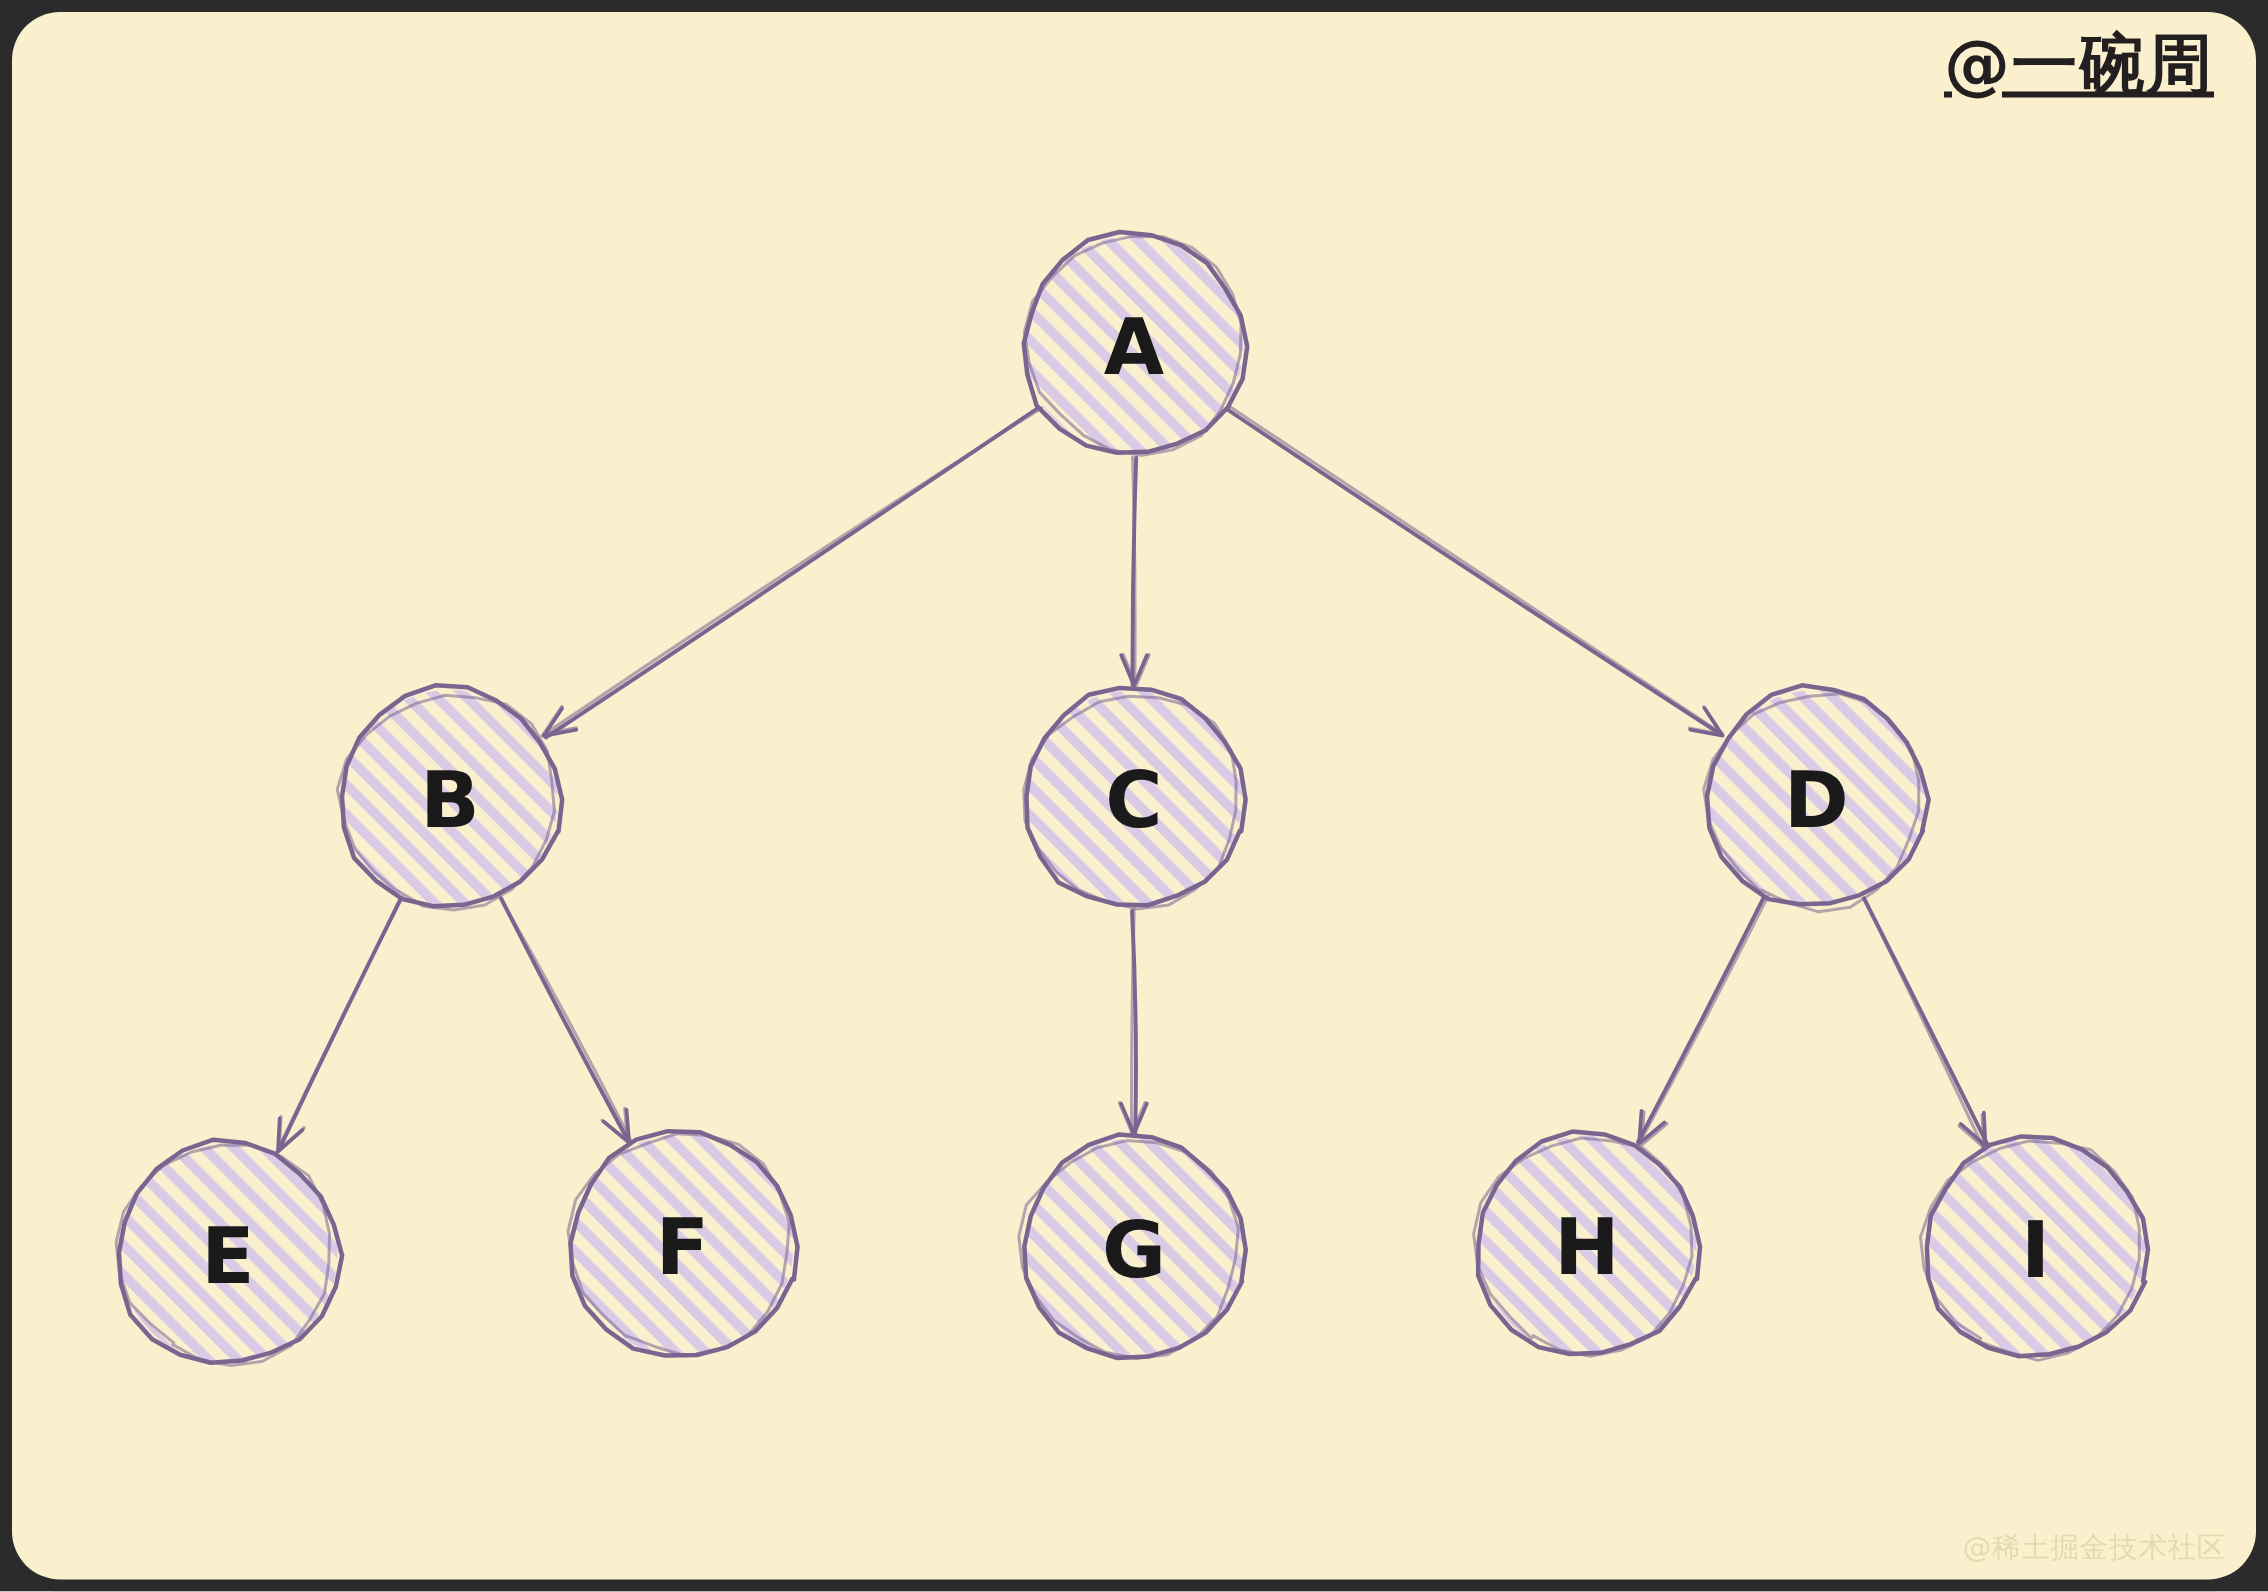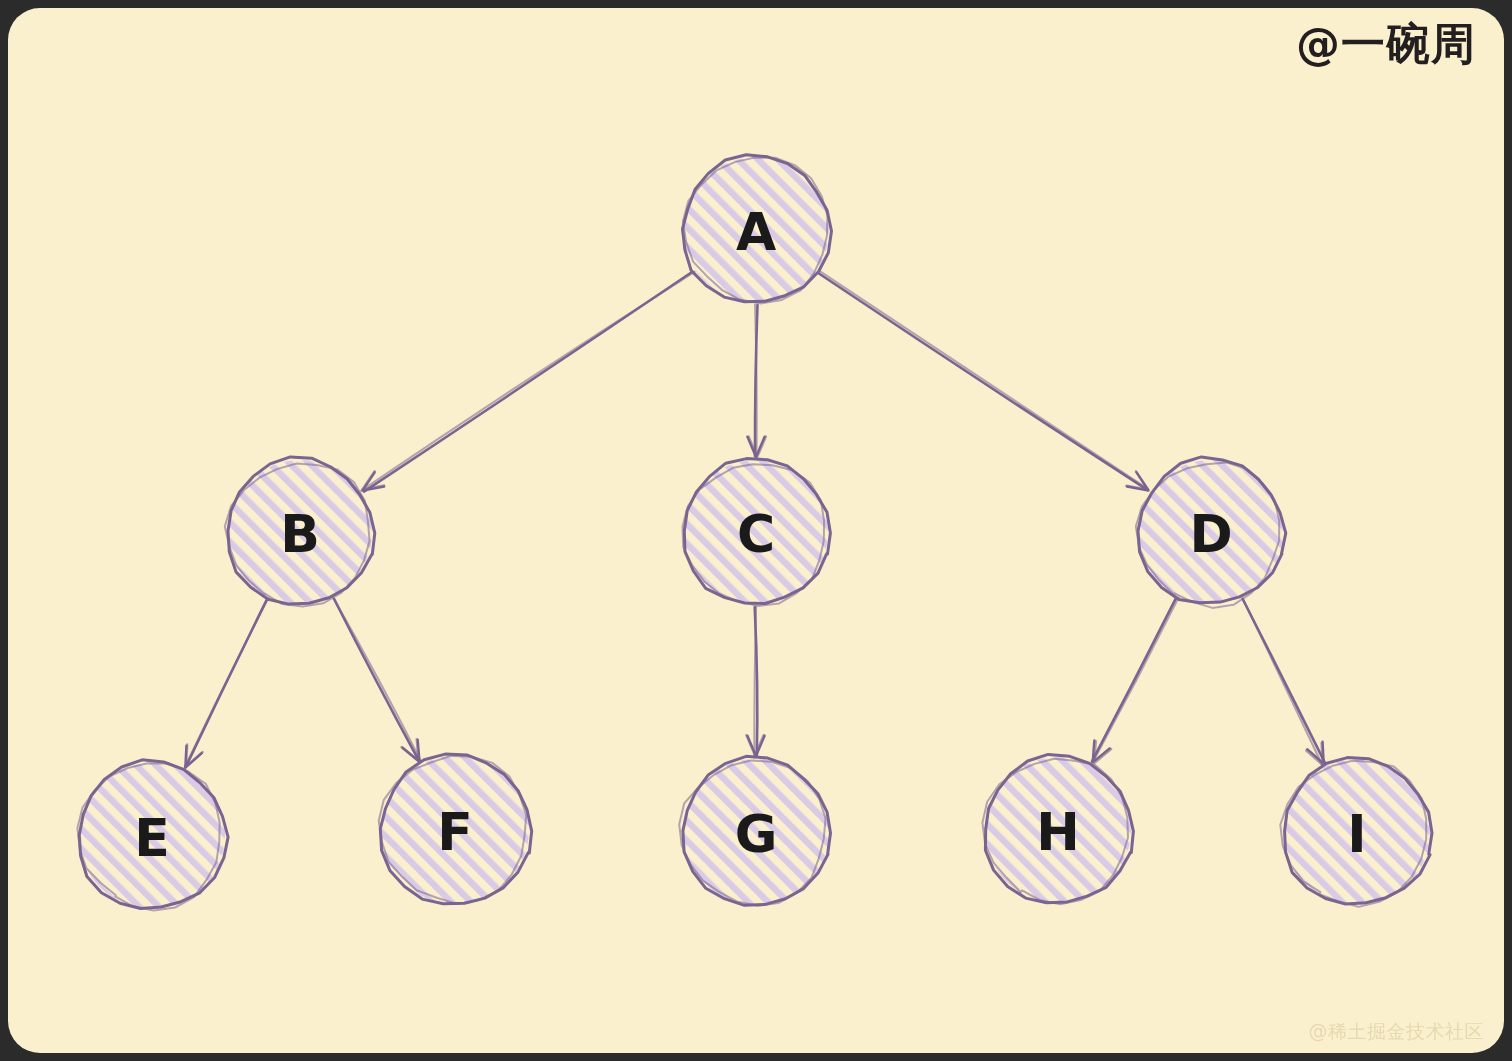--- a/index.html
+++ b/index.html
@@ -43,20 +43,21 @@
     position: absolute;
     right: 36px;
     top: 18px;
     font-family: "DejaVu Sans", sans-serif;
     font-size: 44px;
     font-weight: 700;
     color: #231f20;
     letter-spacing: 1px;
     line-height: 1.2;
     white-space: nowrap;
+    text-decoration: underline;
   }
   .wm-bottom {
     position: absolute;
     right: 28px;
     bottom: 16px;
     font-family: "DejaVu Sans", sans-serif;
     font-size: 19px;
     color: #e6d9ae;
     white-space: nowrap;
     letter-spacing: 0.5px;

